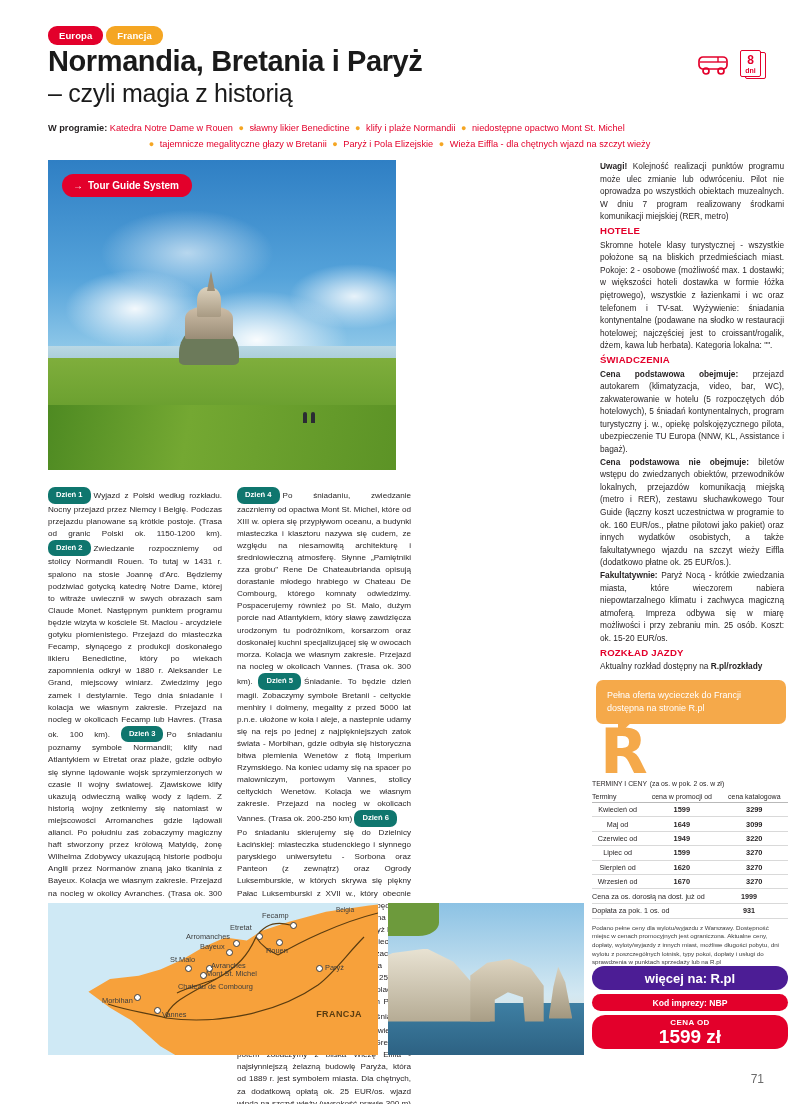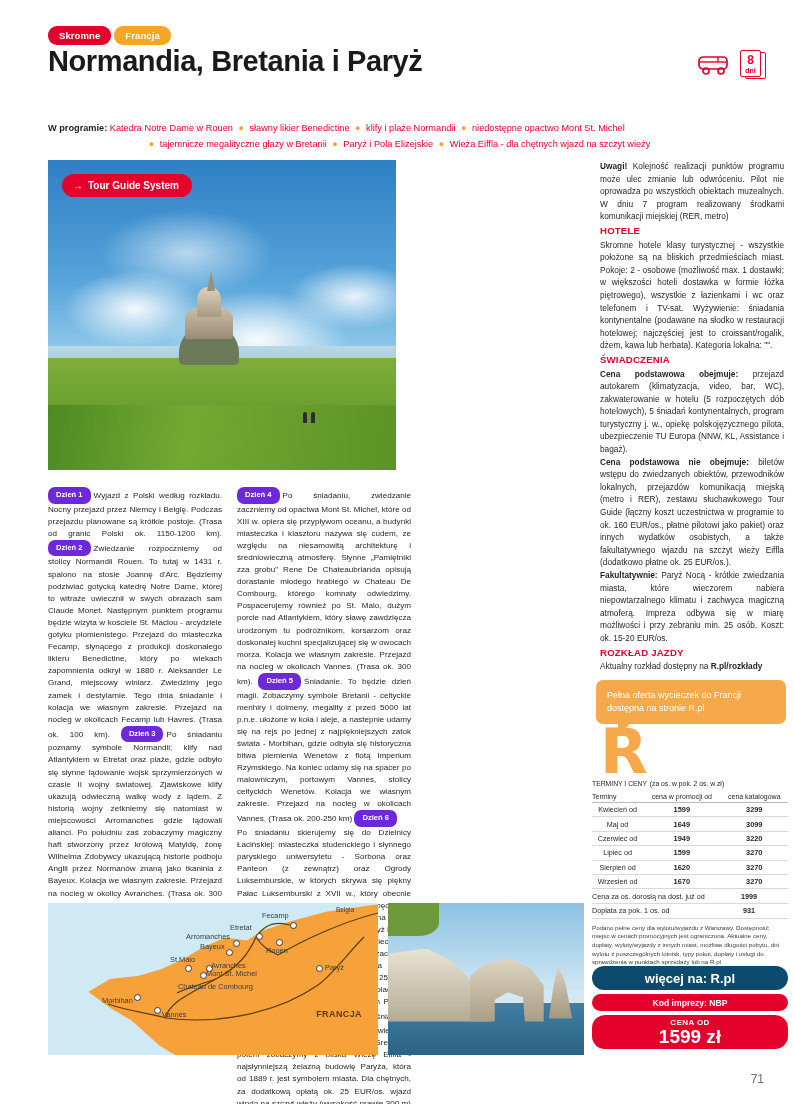--- a/index.html
+++ b/index.html
@@ -150,21 +150,21 @@
 
   
   .itin { position: absolute; left: 48px; top: 487px; width: 552px; }
   .col {
     float: left; width: 174px; margin-right: 15px;
     font-size: 8.1px; line-height: 12.1px; text-align: justify;
     color: #231f20;
   }
   .col:last-child { margin-right: 0; }
   .daybadge {
-    display: inline-block; background: #6d28d9; color: #fff;
+    display: inline-block; background: #0f766e; color: #fff;
     font-size: 7.6px; font-weight: bold; padding: 2px 8px 2.5px;
     border-radius: 7px; margin-right: 3px; vertical-align: 1px;
     white-space: nowrap;
   }
 
   
   .map {
     position: absolute; left: 48px; top: 903px; width: 330px; height: 152px;
     background: #cfe9f5; overflow: hidden;
   }
@@ -233,21 +233,21 @@
   table.prices td.l { text-align: center; font-weight: normal; font-size: 7.2px; }
   .terms .extra {
     font-size: 7.2px; padding: 2.4px 0; border-bottom: .7px solid #d9d9d9;
     display: flex; justify-content: space-between;
   }
   .terms .extra .val { width: 78px; text-align: center; font-weight: bold; }
   .terms .fine { font-size: 6.2px; line-height: 8.6px; margin-top: 5px; color: #3a3a3a; }
 
   
   .cta { position: absolute; left: 592px; width: 196px; }
-  .cta.b1 { top: 966px; background: #0c4a6e; border-radius: 13px; height: 24px;
+  .cta.b1 { top: 966px; background: #4c1d95; border-radius: 13px; height: 24px;
             display:flex; align-items:center; justify-content:center;
             color:#fff; font-weight:bold; font-size: 13px; }
   .cta.b2 { top: 994px; background: #e3002b; border-radius: 10px; height: 17px;
             display:flex; align-items:center; justify-content:center;
             color:#fff; font-weight:bold; font-size: 8.6px; }
   .cta.b3 { top: 1015px; background: #e3002b; border-radius: 13px; height: 34px;
             display:flex; flex-direction:column; align-items:center; justify-content:center;
             color:#fff; }
   .cta.b3 .c1 { font-size: 8px; font-weight: bold; letter-spacing: .4px; }
   .cta.b3 .c2 { font-size: 19px; font-weight: bold; line-height: 1.05; }
@@ -257,25 +257,26 @@
     font-size: 12px; color: #6b6b6b; font-weight: normal; text-align: center;
   }
   .clear { clear: both; }
 </style>
 </head>
 <body>
 
 <div class="page">
 
   <div class="tags">
-    <span class="tag eu">Skromne</span>
+    <span class="tag eu">Europa</span>
     <span class="tag fr">Francja</span>
   </div>
 
   <h1 class="title">Normandia, Bretania i Paryż</h1>
+  <h2 class="subtitle">– czyli magia z historią</h2>
 
   <div class="icons">
     <span class="bus-icon">
       <svg width="34" height="22" viewBox="0 0 34 22">
         <rect x="2" y="3" width="28" height="12" rx="4" fill="none" stroke="#e3002b" stroke-width="1.7"></rect>
         <path d="M3 8 H29" stroke="#e3002b" stroke-width="1.4"></path>
         <path d="M21 3 V8" stroke="#e3002b" stroke-width="1.4"></path>
         <circle cx="9" cy="17" r="3" fill="none" stroke="#e3002b" stroke-width="1.7"></circle>
         <circle cx="24" cy="17" r="3" fill="none" stroke="#e3002b" stroke-width="1.7"></circle>
       </svg>

